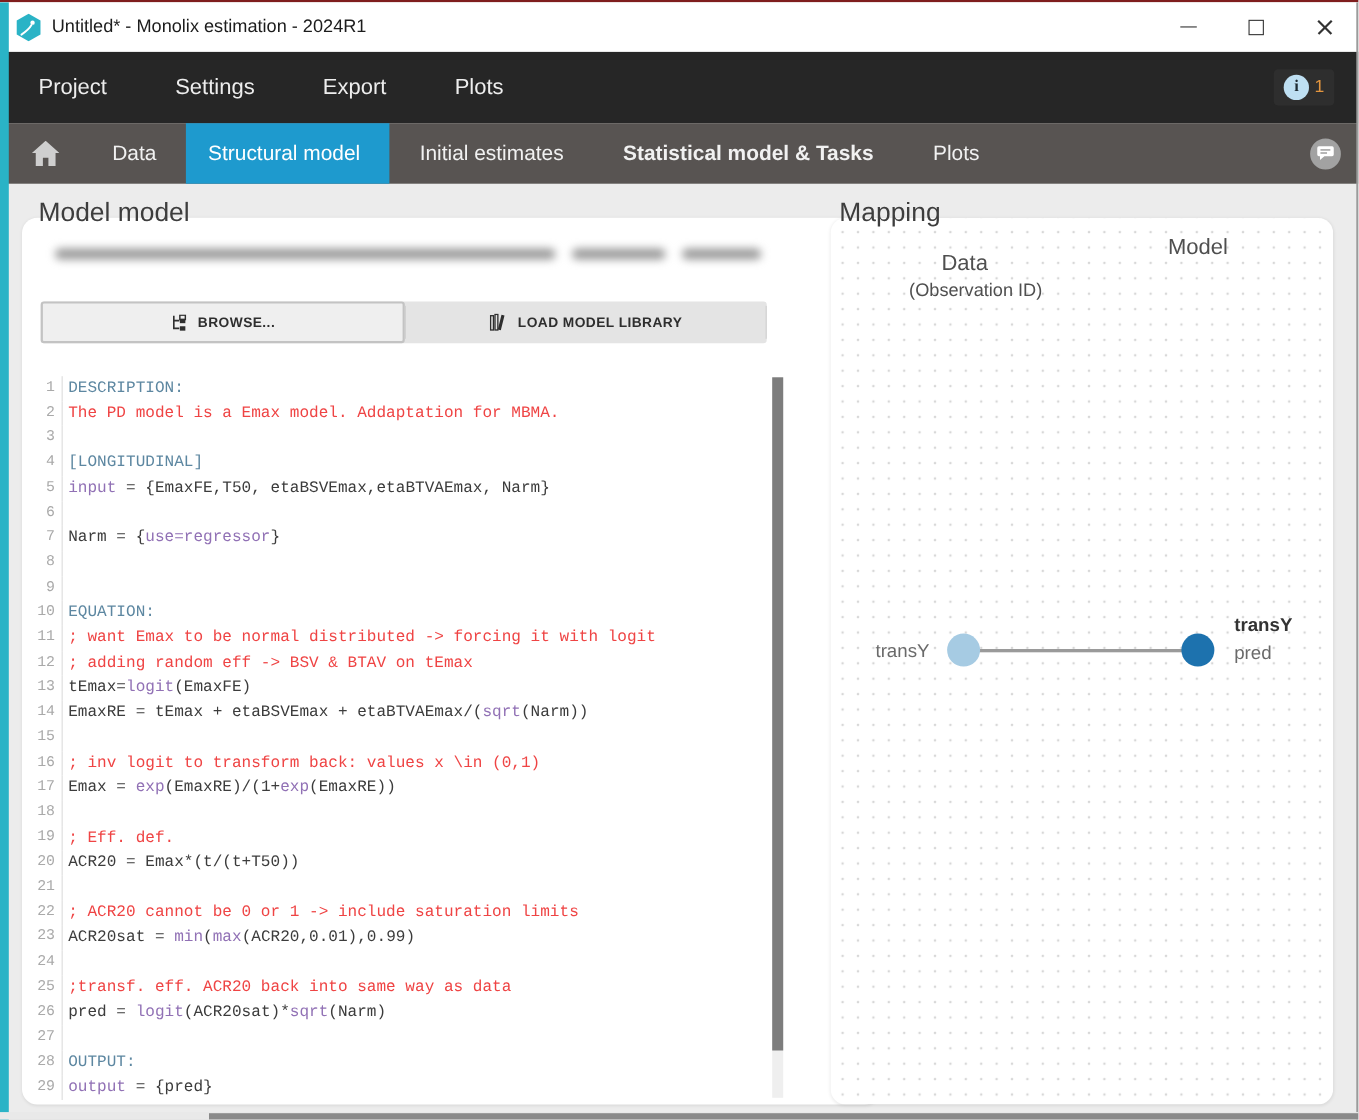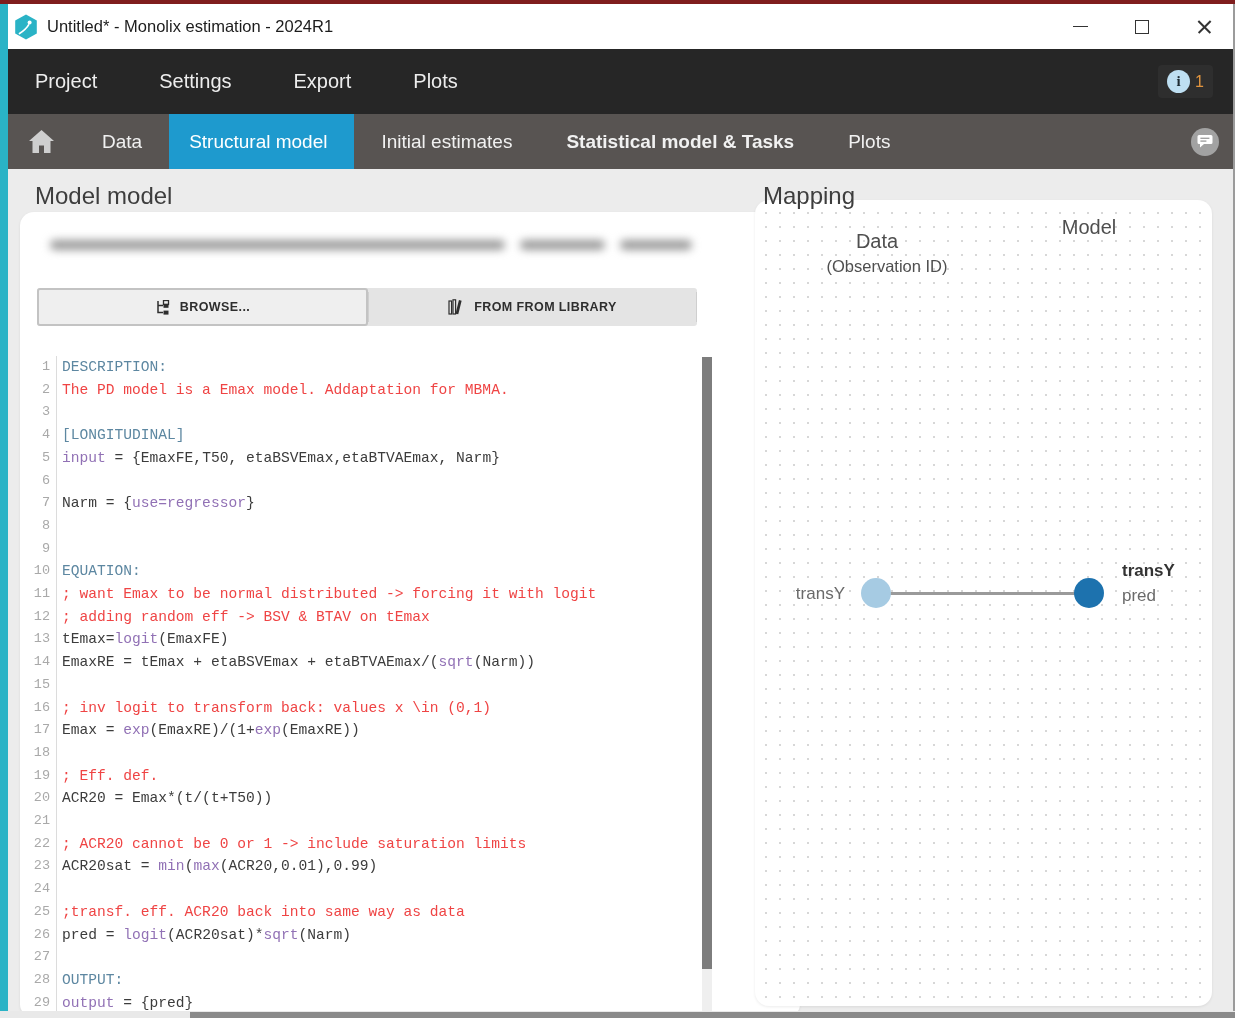--- a/index.html
+++ b/index.html
@@ -1,20 +1,20 @@
 <!DOCTYPE html>
 <html><head>
 <meta charset="utf-8">
 <style>
   html,body{margin:0;padding:0;background:#d4d4d4;}
   *{box-sizing:border-box;}
   #window{
     position:relative;width:1235px;height:1018px;overflow:hidden;
     background:#ececec;font-family:"Liberation Sans","DejaVu Sans",sans-serif;
-    border-top:4px solid #7f1d1d;
+    border-top:2px solid #7f1d1d;
   }
   
   .teal-strip{position:absolute;left:0;top:0;width:8px;height:1018px;background:#2ab3c6;z-index:60;}
   .right-edge{position:absolute;right:0;top:0;width:2px;height:1018px;background:#9b9b9b;z-index:60;}
 
   
   .titlebar{position:absolute;left:0;top:0;width:1235px;height:45px;background:#ffffff;display:flex;align-items:center;z-index:50;}
   .logo{margin-left:14px;width:24px;height:26px;flex:0 0 auto;}
   .title-text{margin-left:9px;font-size:16.5px;color:#1c1c1c;}
   .win-controls{margin-left:auto;display:flex;height:100%;}
@@ -39,21 +39,21 @@
   .tab{display:flex;align-items:center;padding:0 27px;color:#f1f1f1;font-size:19px;cursor:default;}
   .tab.home{padding:0 21px;margin-left:8px;}
   .tab.active{background:#1e9ace;color:#fff;padding-left:20px;}
   .tab.bold{font-weight:bold;}
   .chat-wrap{margin-left:auto;display:flex;align-items:center;padding-right:16px;}
   .chat-circle{width:28px;height:28px;border-radius:50%;background:#a2a2a2;display:flex;align-items:center;justify-content:center;}
 
   
   .panel-title{position:absolute;font-size:24px;color:#3d3d3d;z-index:10;}
   .card{position:absolute;background:#fff;border-radius:14px;box-shadow:0 1px 3px rgba(0,0,0,0.08);}
-  #model-card{left:20px;top:208px;width:780px;height:806px;}
+  #model-card{left:20px;top:196px;width:780px;height:806px;}
   #mapping-card{left:755px;top:196px;width:457px;height:806px;
     background-image:radial-gradient(#d7d7d7 1.3px,transparent 1.4px);
     background-size:14px 14px;background-position:4px 6px;}
 
   
   .path-row{position:absolute;left:30px;top:27px;height:12px;display:flex;align-items:center;filter:blur(4px);}
   .path-seg{height:10px;background:#9a9a9a;border-radius:5px;margin-right:15px;}
 
   
   .btn-row{position:absolute;left:17px;top:76px;width:660px;height:38px;background:#e4e4e4;border-radius:3px;display:flex;}
@@ -177,21 +177,21 @@
       </div>
       <div class="btn-sep"></div>
       <div class="mbtn">
         <span class="bicon">
           <svg width="17" height="16" viewBox="0 0 17 16">
             <rect x="1" y="2" width="2.6" height="13" fill="none" stroke="#2e2e2e" stroke-width="1.2"></rect>
             <rect x="5" y="0.8" width="2.6" height="14.2" fill="none" stroke="#2e2e2e" stroke-width="1.2"></rect>
             <rect x="9.2" y="1.2" width="2.8" height="14" fill="#2e2e2e" transform="rotate(14 10.6 8.2)"></rect>
           </svg>
         </span>
-        <span>FROM FROM LIBRARY</span>
+        <span>LOAD MODEL LIBRARY</span>
       </div>
       <div class="btn-sep"></div>
     </div>
 
     <div class="editor"><div class="code-row"><span class="ln">1</span><span class="code-text"><span class="tok-sec">DESCRIPTION:</span></span></div><div class="code-row"><span class="ln">2</span><span class="code-text"><span class="tok-com">The PD model is a Emax model. Addaptation for MBMA.</span></span></div><div class="code-row"><span class="ln">3</span><span class="code-text">&nbsp;</span></div><div class="code-row"><span class="ln">4</span><span class="code-text"><span class="tok-sec">[LONGITUDINAL]</span></span></div><div class="code-row"><span class="ln">5</span><span class="code-text"><span class="tok-kw">input</span><span class="tok-pl"> = {EmaxFE,T50, etaBSVEmax,etaBTVAEmax, Narm}</span></span></div><div class="code-row"><span class="ln">6</span><span class="code-text">&nbsp;</span></div><div class="code-row"><span class="ln">7</span><span class="code-text"><span class="tok-pl">Narm = {</span><span class="tok-kw">use=regressor</span><span class="tok-pl">}</span></span></div><div class="code-row"><span class="ln">8</span><span class="code-text">&nbsp;</span></div><div class="code-row"><span class="ln">9</span><span class="code-text">&nbsp;</span></div><div class="code-row"><span class="ln">10</span><span class="code-text"><span class="tok-sec">EQUATION:</span></span></div><div class="code-row"><span class="ln">11</span><span class="code-text"><span class="tok-com">; want Emax to be normal distributed -&gt; forcing it with logit</span></span></div><div class="code-row"><span class="ln">12</span><span class="code-text"><span class="tok-com">; adding random eff -&gt; BSV &amp; BTAV on tEmax</span></span></div><div class="code-row"><span class="ln">13</span><span class="code-text"><span class="tok-pl">tEmax=</span><span class="tok-kw">logit</span><span class="tok-pl">(EmaxFE)</span></span></div><div class="code-row"><span class="ln">14</span><span class="code-text"><span class="tok-pl">EmaxRE = tEmax + etaBSVEmax + etaBTVAEmax/(</span><span class="tok-kw">sqrt</span><span class="tok-pl">(Narm))</span></span></div><div class="code-row"><span class="ln">15</span><span class="code-text">&nbsp;</span></div><div class="code-row"><span class="ln">16</span><span class="code-text"><span class="tok-com">; inv logit to transform back: values x \in (0,1)</span></span></div><div class="code-row"><span class="ln">17</span><span class="code-text"><span class="tok-pl">Emax = </span><span class="tok-kw">exp</span><span class="tok-pl">(EmaxRE)/(1+</span><span class="tok-kw">exp</span><span class="tok-pl">(EmaxRE))</span></span></div><div class="code-row"><span class="ln">18</span><span class="code-text">&nbsp;</span></div><div class="code-row"><span class="ln">19</span><span class="code-text"><span class="tok-com">; Eff. def.</span></span></div><div class="code-row"><span class="ln">20</span><span class="code-text"><span class="tok-pl">ACR20 = Emax*(t/(t+T50))</span></span></div><div class="code-row"><span class="ln">21</span><span class="code-text">&nbsp;</span></div><div class="code-row"><span class="ln">22</span><span class="code-text"><span class="tok-com">; ACR20 cannot be 0 or 1 -&gt; include saturation limits</span></span></div><div class="code-row"><span class="ln">23</span><span class="code-text"><span class="tok-pl">ACR20sat = </span><span class="tok-kw">min</span><span class="tok-pl">(</span><span class="tok-kw">max</span><span class="tok-pl">(ACR20,0.01),0.99)</span></span></div><div class="code-row"><span class="ln">24</span><span class="code-text">&nbsp;</span></div><div class="code-row"><span class="ln">25</span><span class="code-text"><span class="tok-com">;transf. eff. ACR20 back into same way as data</span></span></div><div class="code-row"><span class="ln">26</span><span class="code-text"><span class="tok-pl">pred = </span><span class="tok-kw">logit</span><span class="tok-pl">(ACR20sat)*</span><span class="tok-kw">sqrt</span><span class="tok-pl">(Narm)</span></span></div><div class="code-row"><span class="ln">27</span><span class="code-text">&nbsp;</span></div><div class="code-row"><span class="ln">28</span><span class="code-text"><span class="tok-sec">OUTPUT:</span></span></div><div class="code-row"><span class="ln">29</span><span class="code-text"><span class="tok-kw">output</span><span class="tok-pl"> = {pred}</span></span></div></div>
     <div class="vscroll">
       <div class="thumb"></div>
     </div>
   </div>
 

